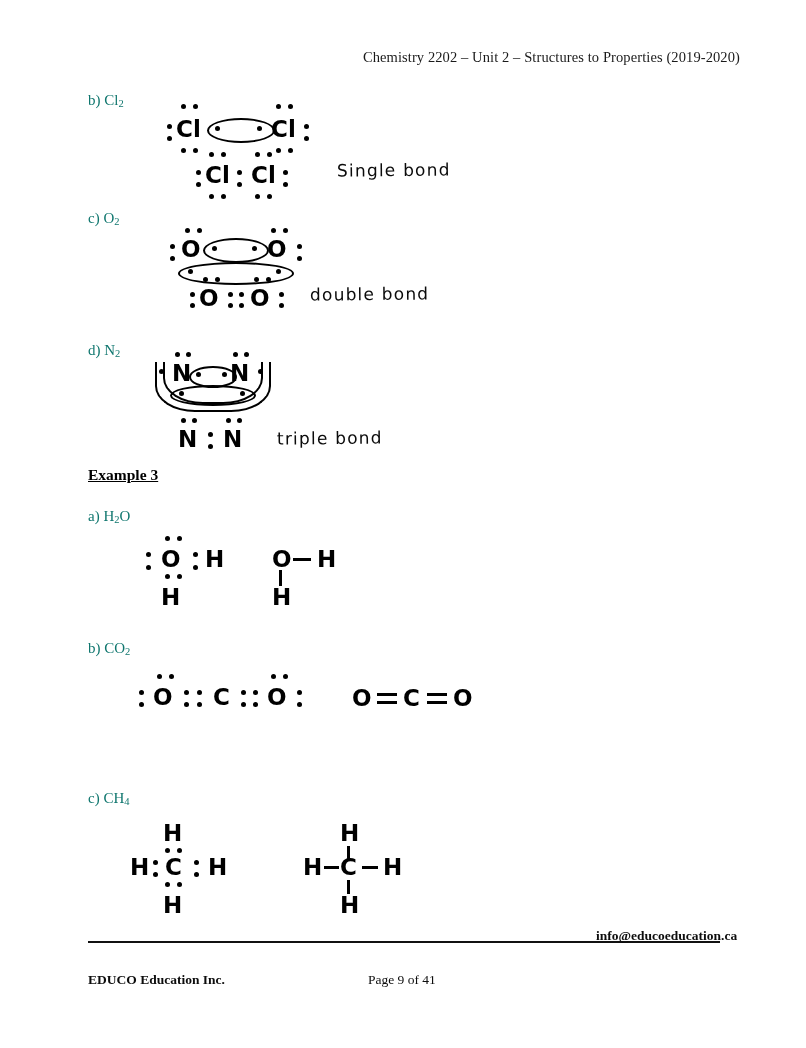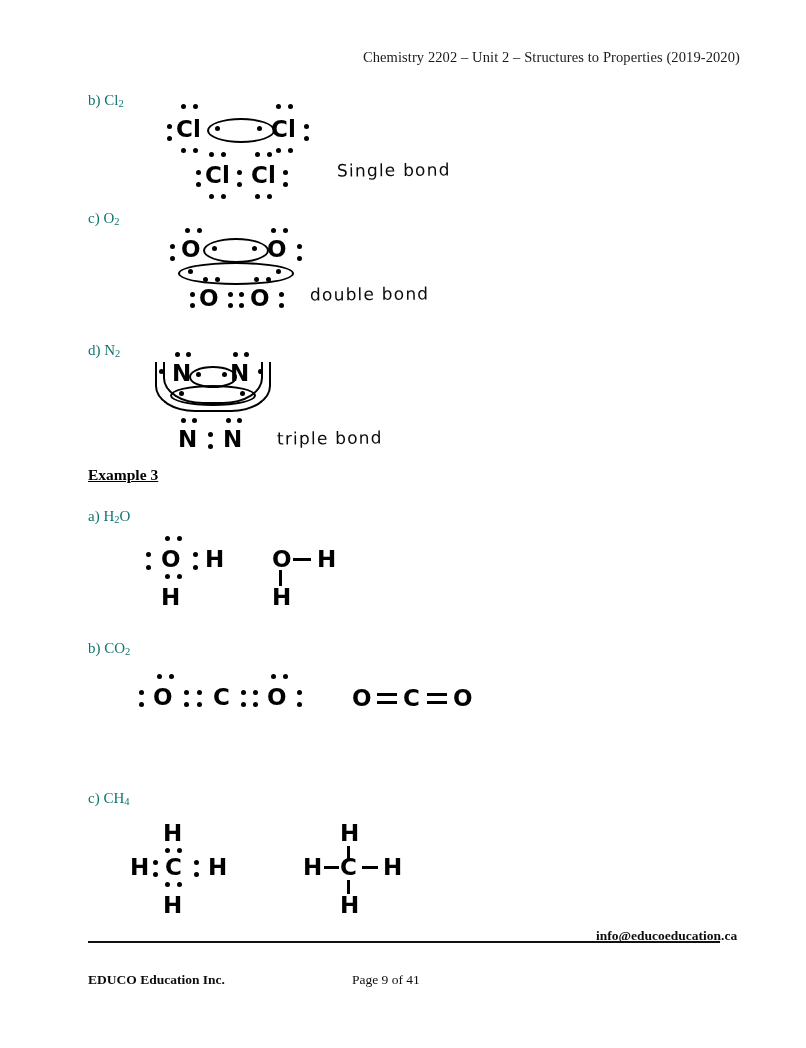--- a/index.html
+++ b/index.html
@@ -372,16 +372,16 @@
     <div class="bond-h" style="left:324px; top:866px; width:15px;"></div>
     <div class="atom" style="left:340px; top:856px;">C</div>
     <div class="bond-h" style="left:362px; top:866px; width:16px;"></div>
     <div class="atom" style="left:383px; top:856px;">H</div>
     <div class="bond-v" style="left:347px; top:880px; height:14px;"></div>
     <div class="atom" style="left:340px; top:894px;">H</div>
   </div>
 
   <div class="footer-rule"></div>
   <div class="footer-item bold" style="left:88px; top:972px;">EDUCO Education Inc.</div>
-  <div class="footer-item" style="left:352px; top:972px;">Page 9 of 41</div>
+  <div class="footer-item" style="left:368px; top:972px;">Page 9 of 41</div>
   <div class="footer-item bold" style="left:554px; top:928px;margin-left:42px;">info@educoeducation.ca</div>
 
 </div>
 
 </body></html>

